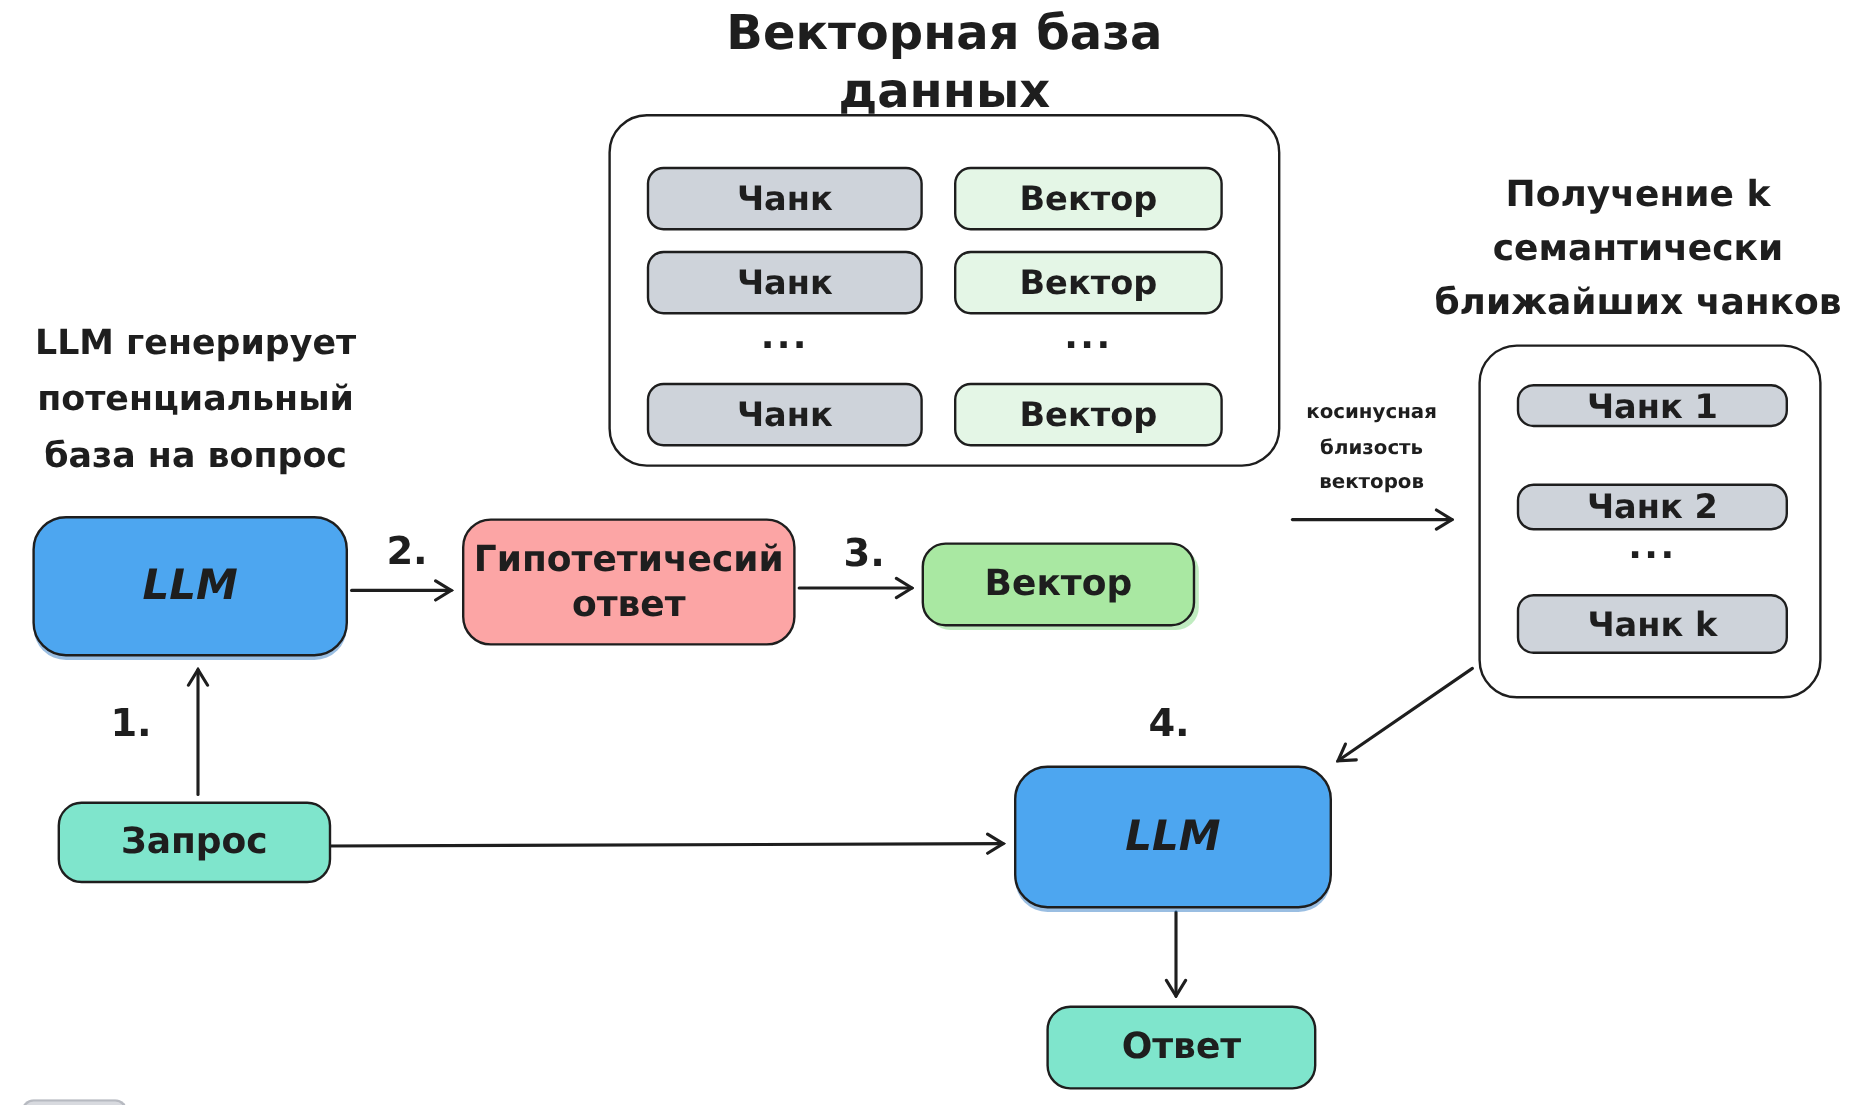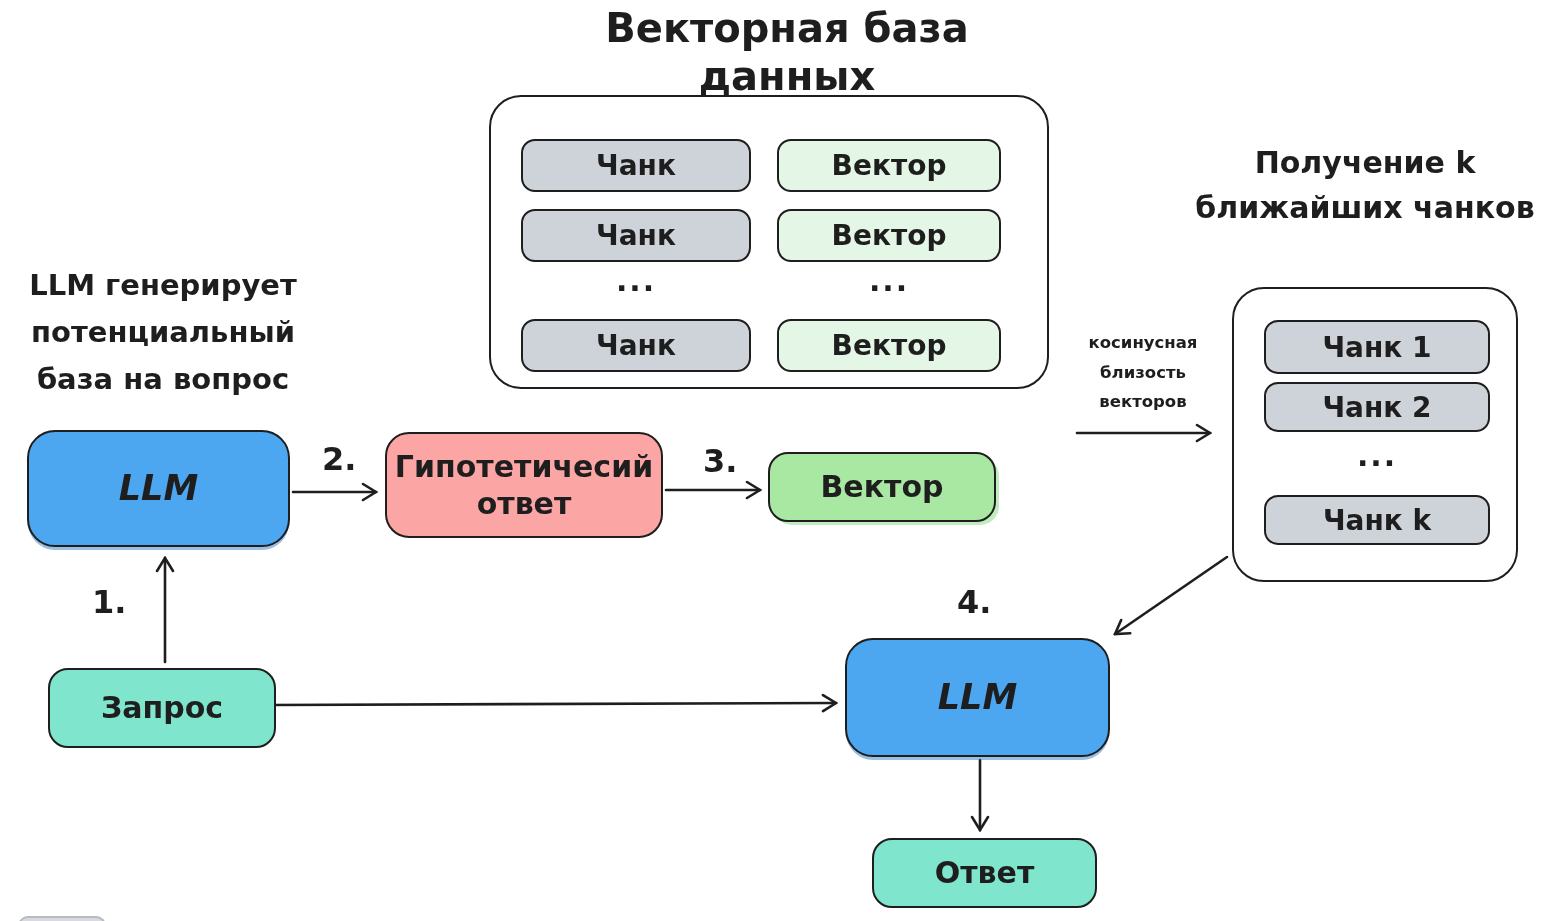--- a/index.html
+++ b/index.html
@@ -112,41 +112,42 @@
     <span class="t-line">LLM генерирует</span>
     <span class="t-line">потенциальный</span>
     <span class="t-line">база на вопрос</span>
   </div>
 
   <div class="title" style="left:587px; top:4px; width:400px; font-size:40px; line-height:48px;">
     <span class="t-line">Векторная база</span>
     <span class="t-line">данных</span>
   </div>
 
-  <div class="container-box" style="left:489px; top:95px; width:560px; height:294px;">
+  <div class="container-box" style="left:507px; top:95px; width:560px; height:294px;">
 
     <div class="pill" style="left:30px; top:42px; width:230px; height:53px; background:#ced3da;">Чанк</div>
     <div class="pill" style="left:30px; top:112px; width:230px; height:53px; background:#ced3da;">Чанк</div>
     <div class="ellipsis" style="left:30px; top:166px; width:230px;">...</div>
     <div class="pill" style="left:30px; top:222px; width:230px; height:53px; background:#ced3da;">Чанк</div>
 
     <div class="pill" style="left:286px; top:42px; width:224px; height:53px; background:#e4f6e6;">Вектор</div>
     <div class="pill" style="left:286px; top:112px; width:224px; height:53px; background:#e4f6e6;">Вектор</div>
     <div class="ellipsis" style="left:286px; top:166px; width:224px;">...</div>
     <div class="pill" style="left:286px; top:222px; width:224px; height:53px; background:#e4f6e6;">Вектор</div>
   </div>
 
   <div class="title" style="left:1185px; top:140px; width:360px; font-size:30px; line-height:45px;">
     <span class="t-line">Получение k</span>
+    <span class="t-line">семантически</span>
     <span class="t-line">ближайших чанков</span>
   </div>
 
   <div class="container-box" style="left:1232px; top:287px; width:286px; height:295px;">
-    <div class="pill" style="left:30px; top:31px; width:226px; height:54px; background:#ced3da;">Чанк 1</div>
-    <div class="pill" style="left:30px; top:93px; width:226px; height:50px; background:#ced3da;">Чанк 2</div>
+    <div class="pill" style="left:30px; top:31px; width:226px; height:36px; background:#ced3da;">Чанк 1</div>
+    <div class="pill" style="left:30px; top:114px; width:226px; height:39px; background:#ced3da;">Чанк 2</div>
     <div class="ellipsis" style="left:30px; top:149px; width:226px;">...</div>
     <div class="pill" style="left:30px; top:206px; width:226px; height:50px; background:#ced3da;">Чанк k</div>
   </div>
 
   <div class="small-label" style="left:1070px; top:328px; width:146px;">
     <span class="t-line" style="display:block;">косинусная</span>
     <span class="t-line" style="display:block;">близость</span>
     <span class="t-line" style="display:block;">векторов</span>
   </div>
 
@@ -157,21 +158,21 @@
 
   <div class="node big llm" style="left:27px; top:430px; width:263px; height:117px; background:#4da6f0;">LLM</div>
 
   <div class="node big" style="left:385px; top:432px; width:278px; height:106px; background:#fca5a5; border-radius:24px; font-size:30px;">
     <span>Гипотетичесий</span>
     <span>ответ</span>
   </div>
 
   <div class="node teal-sm" style="left:768px; top:452px; width:228px; height:70px; background:#a9e8a2; box-shadow: 4px 4px 0 -1px rgba(140,220,140,0.55);">Вектор</div>
 
-  <div class="node teal-sm" style="left:48px; top:668px; width:228px; height:80px; background:#7fe5cc;">Запрос</div>
+  <div class="node teal-sm" style="left:48px; top:668px; width:228px; height:68px; background:#7fe5cc;">Запрос</div>
 
   <div class="node big llm" style="left:845px; top:638px; width:265px; height:119px; background:#4da6f0;">LLM</div>
 
   <div class="node teal-sm" style="left:872px; top:838px; width:225px; height:70px; background:#7fe5cc;">Ответ</div>
 
   <div class="partial-shape" style="left:18px; top:916px; width:88px; height:10px;"></div>
 
 </div>
 
 </body></html>

